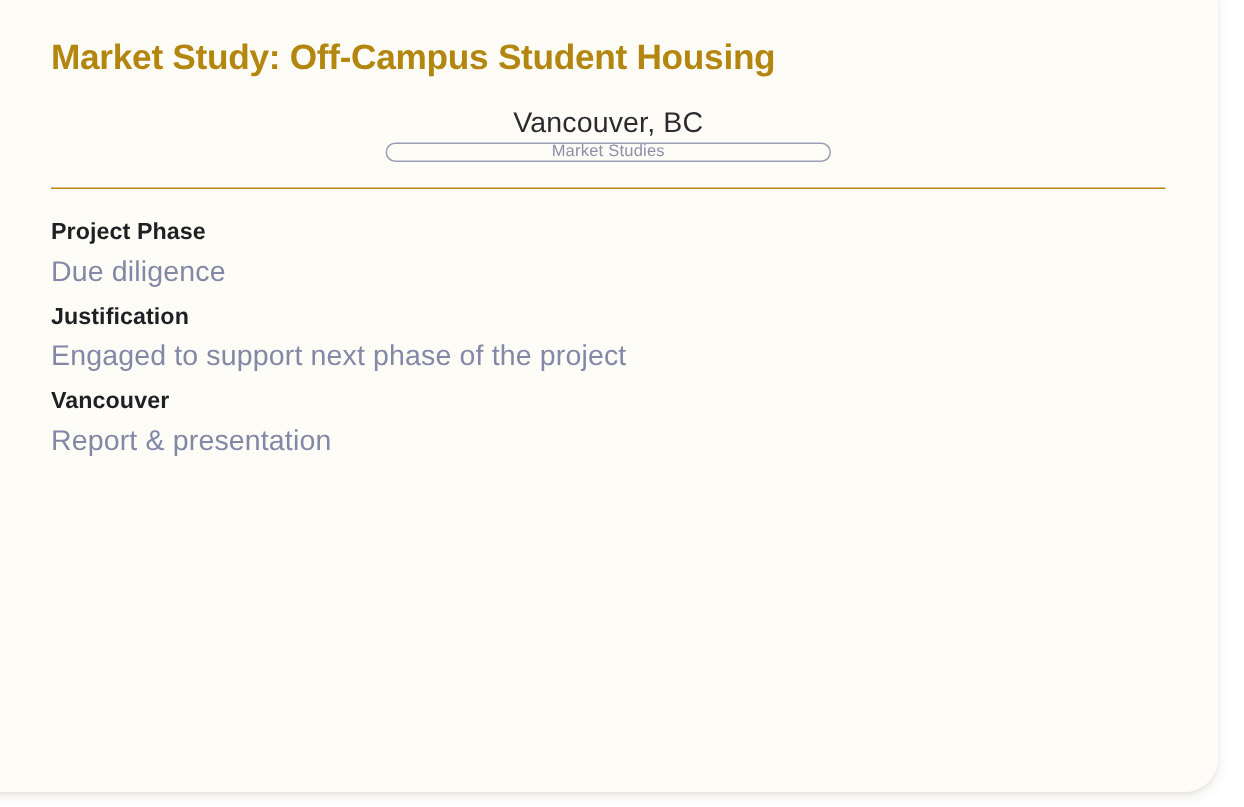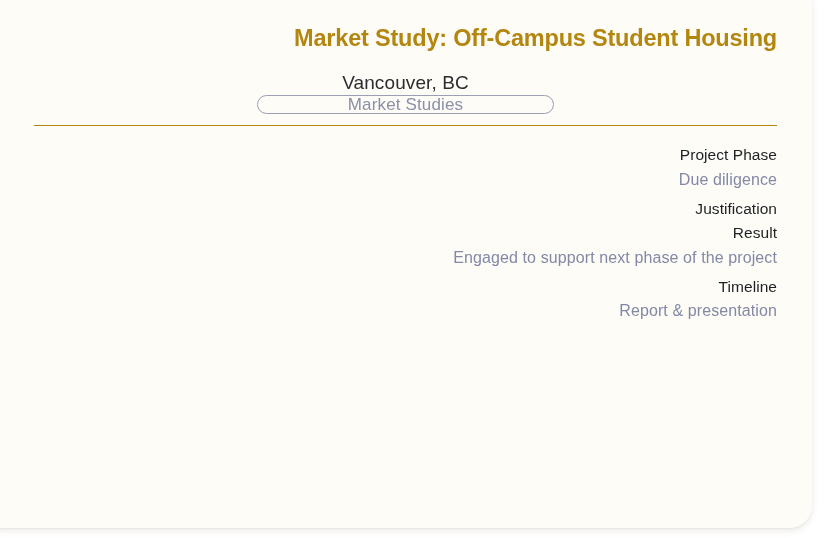--- a/index.html
+++ b/index.html
@@ -30,21 +30,20 @@
     border-radius: 22px;
     box-shadow: 0 3px 7px rgba(120, 110, 90, 0.13),
                 0 1px 2px rgba(120, 110, 90, 0.08);
     box-sizing: border-box;
     padding: 18px 36px 0 58px;
   }
 
   .card-inner {
     position: relative;
     width: 743px;
-    text-align: right;
   }
 
   .title {
     margin: 0;
     padding: 24px 0 0 0;
     font-size: 23.5px;
     font-weight: bold;
     letter-spacing: -0.2px;
     color: #b3860f;
     line-height: 1.25;
@@ -77,49 +76,49 @@
     background: transparent;
     display: flex;
     align-items: center;
     justify-content: center;
     box-sizing: border-box;
     cursor: pointer;
     margin-right: 0px;
   }
 
   .badge-label {
-    font-size: 17px;
+    font-size: 11px;
     color: #8b8fa8;
     letter-spacing: 0.15px;
     line-height: 1;
   }
 
   .divider {
     margin-top: 19px;
     width: 743px;
     height: 0;
     border: none;
     border-top: 1.6px solid #b3860f;
   }
 
   .fields {
     margin-top: 21px;
   }
 
   .field-label {
     font-size: 15.5px;
-    font-weight: normal;
+    font-weight: bold;
     color: #1f2024;
     line-height: 1.0;
     letter-spacing: 0.05px;
     margin: 0 0 9px 0;
   }
 
   .field-value {
-    font-size: 16px;
+    font-size: 19px;
     font-weight: normal;
     color: #8388a6;
     line-height: 1.0;
     letter-spacing: 0.1px;
     margin: 0 0 13px 0;
   }
 
   .field-group:last-child .field-value {
     margin-bottom: 16px;
   }
@@ -170,26 +169,25 @@
         <div class="field-group">
           <div class="field-label">Project Phase</div>
           <div class="field-value">Due diligence</div>
         </div>
 
         <div class="field-group">
           <div class="field-label">Justification</div>
         </div>
 
         <div class="field-group">
-          <div class="field-label">Result</div>
           <div class="field-value">Engaged to support next phase of the project</div>
         </div>
 
         <div class="field-group">
-          <div class="field-label">Timeline</div>
+          <div class="field-label">Vancouver</div>
         </div>
 
         <div class="field-group">
           <div class="field-value">Report &amp; presentation</div>
         </div>
 
       </div>
 
 
     </div>

